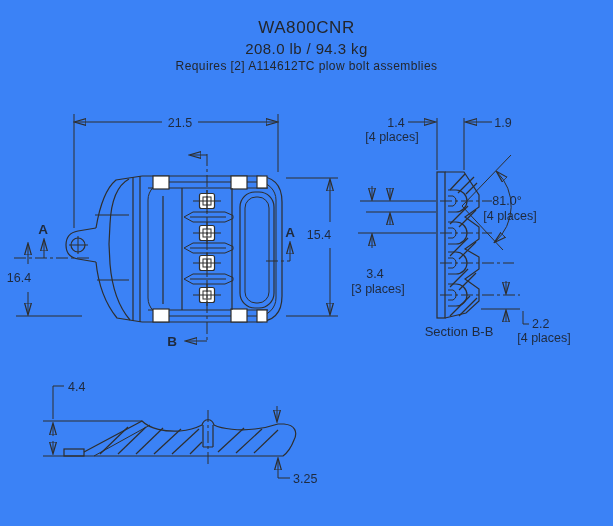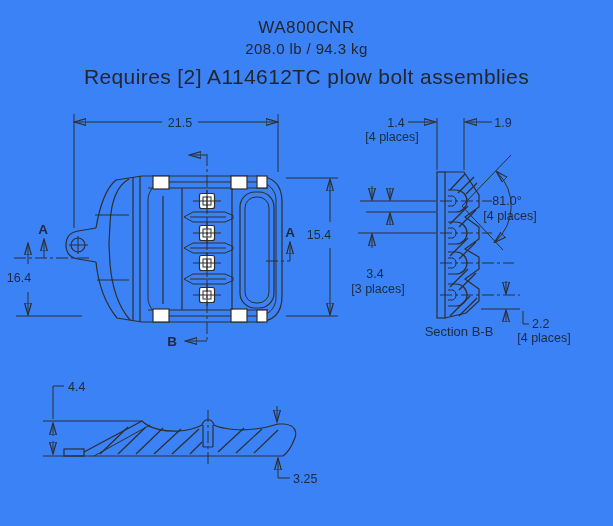--- a/index.html
+++ b/index.html
@@ -1,21 +1,21 @@
 <!DOCTYPE html>
 <html><head>
 <meta charset="utf-8">
 <style>
   html,body{margin:0;padding:0;background:#ffffff;}
   #stage{position:relative;width:613px;height:526px;background:#3b82f6;overflow:hidden;
          font-family:"Liberation Sans",sans-serif;}
   #titleblock{position:absolute;top:18px;left:0;width:100%;text-align:center;color:#23262c;}
   #titleblock .t1{font-size:17px;letter-spacing:.6px;}
   #titleblock .t2{font-size:15px;margin-top:2px;letter-spacing:.4px;}
-  #titleblock .t3{font-size:21px;margin-top:8px;letter-spacing:.4px;}
+  #titleblock .t3{font-size:12px;margin-top:2px;letter-spacing:.4px;}
   svg{position:absolute;top:0;left:0;}
   svg line,svg path,svg rect,svg circle,svg polygon{stroke:#2e2e2e;fill:none;stroke-width:1.2;}
   svg .dim{stroke-width:1;}
   svg .dash{stroke-dasharray:12 3 3 3;stroke-width:1;}
   svg .hatch{stroke-width:0.9;}
   svg text{font-family:"Liberation Sans",sans-serif;font-size:12.5px;fill:#1f2a3d;stroke:none;}
   svg text.ctr{text-anchor:middle;}
   svg text.sec{font-size:13.5px;font-weight:bold;text-anchor:middle;}
   svg .toothfill{stroke:#2e2e2e;stroke-width:1;}
   svg .wfill{fill:#ffffff;}

